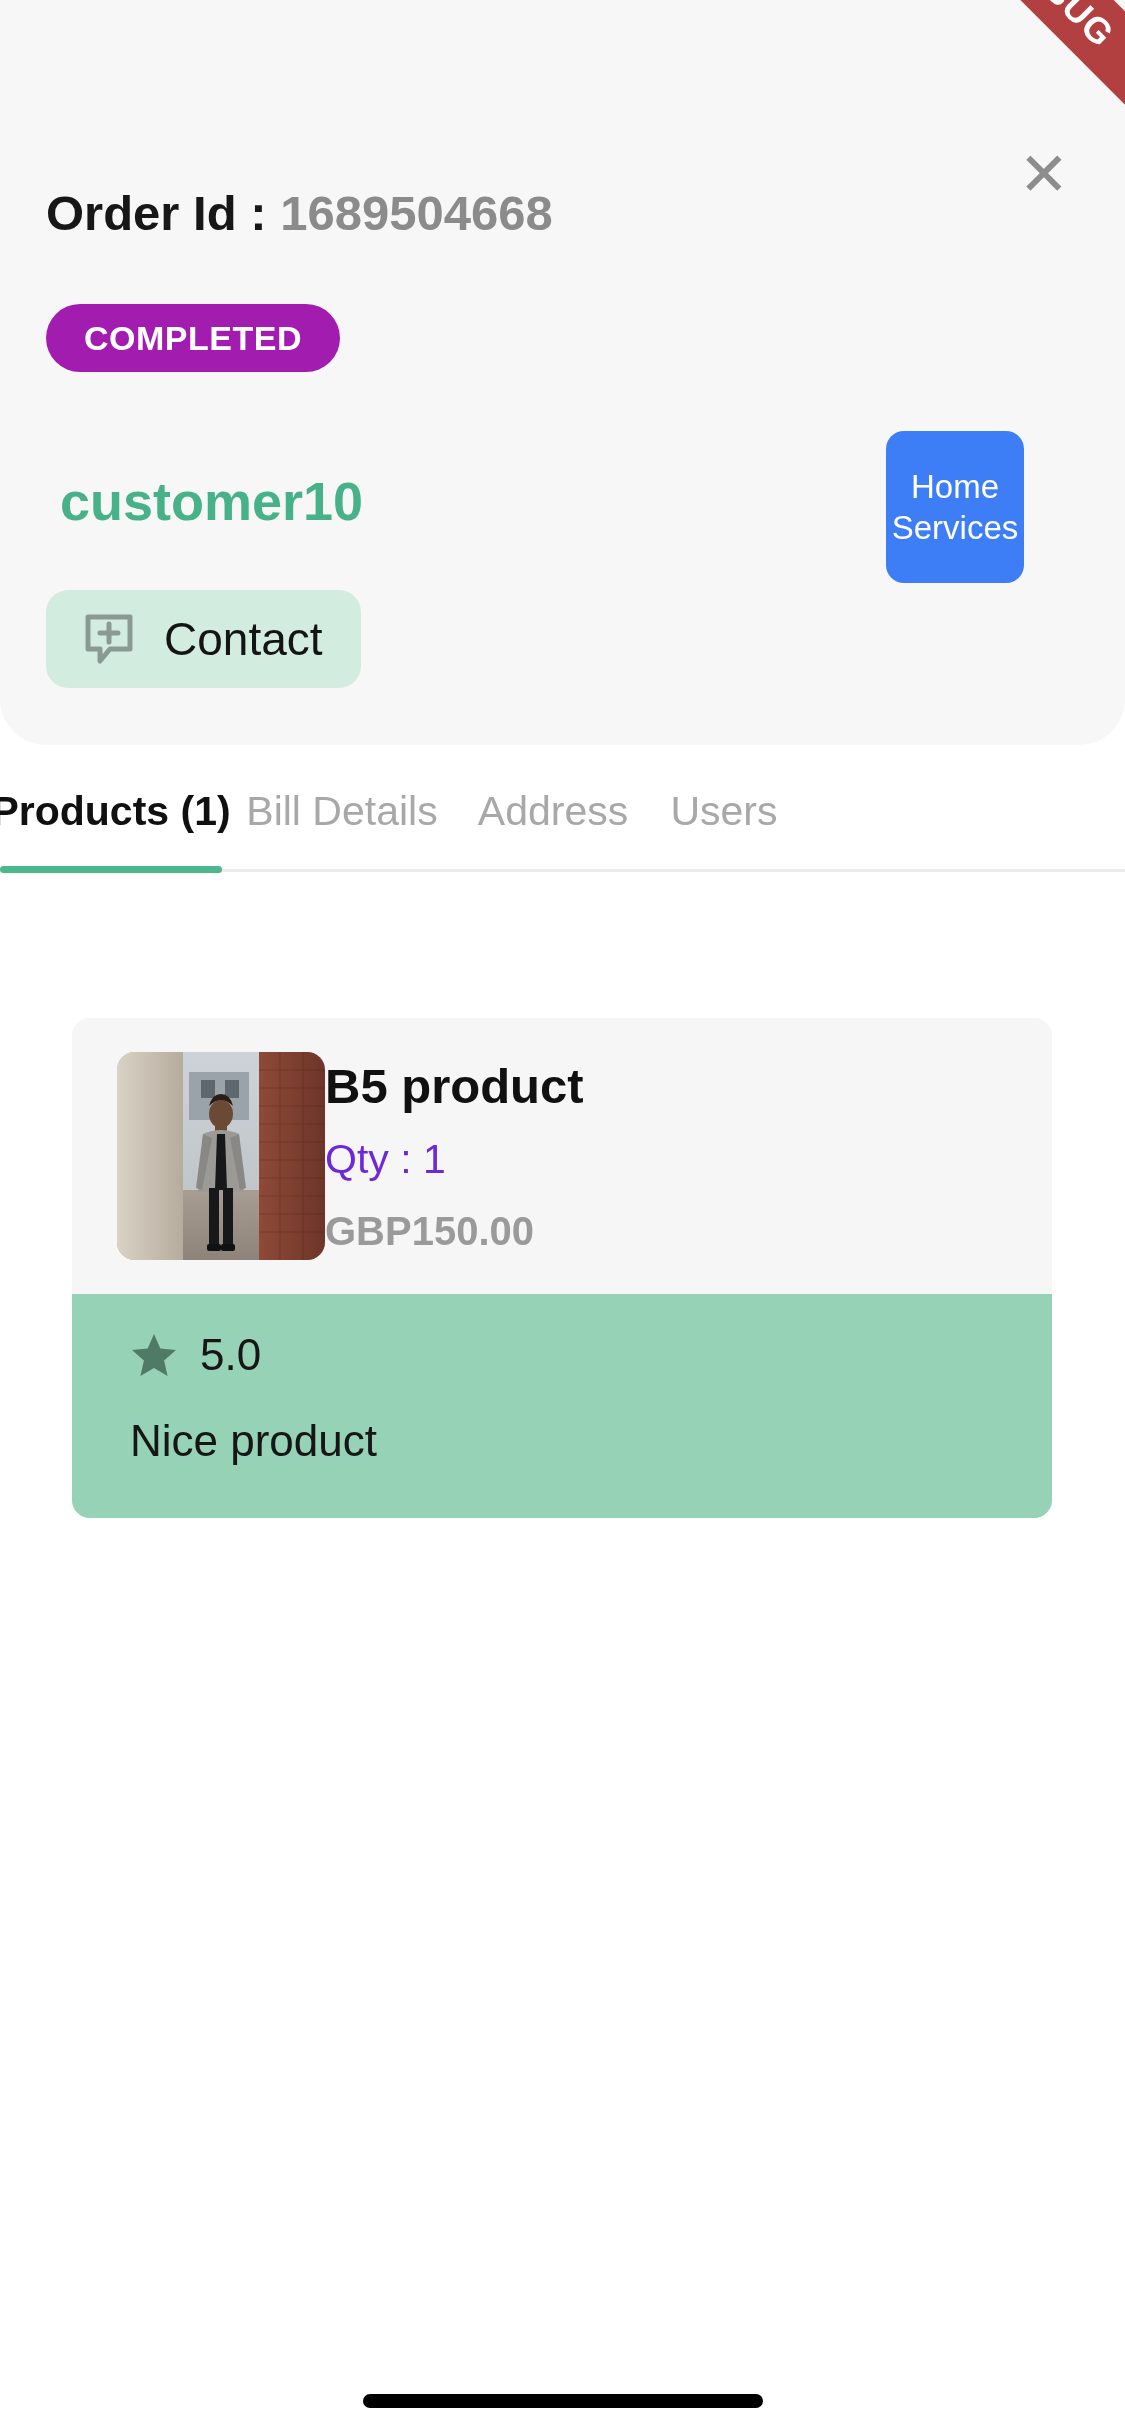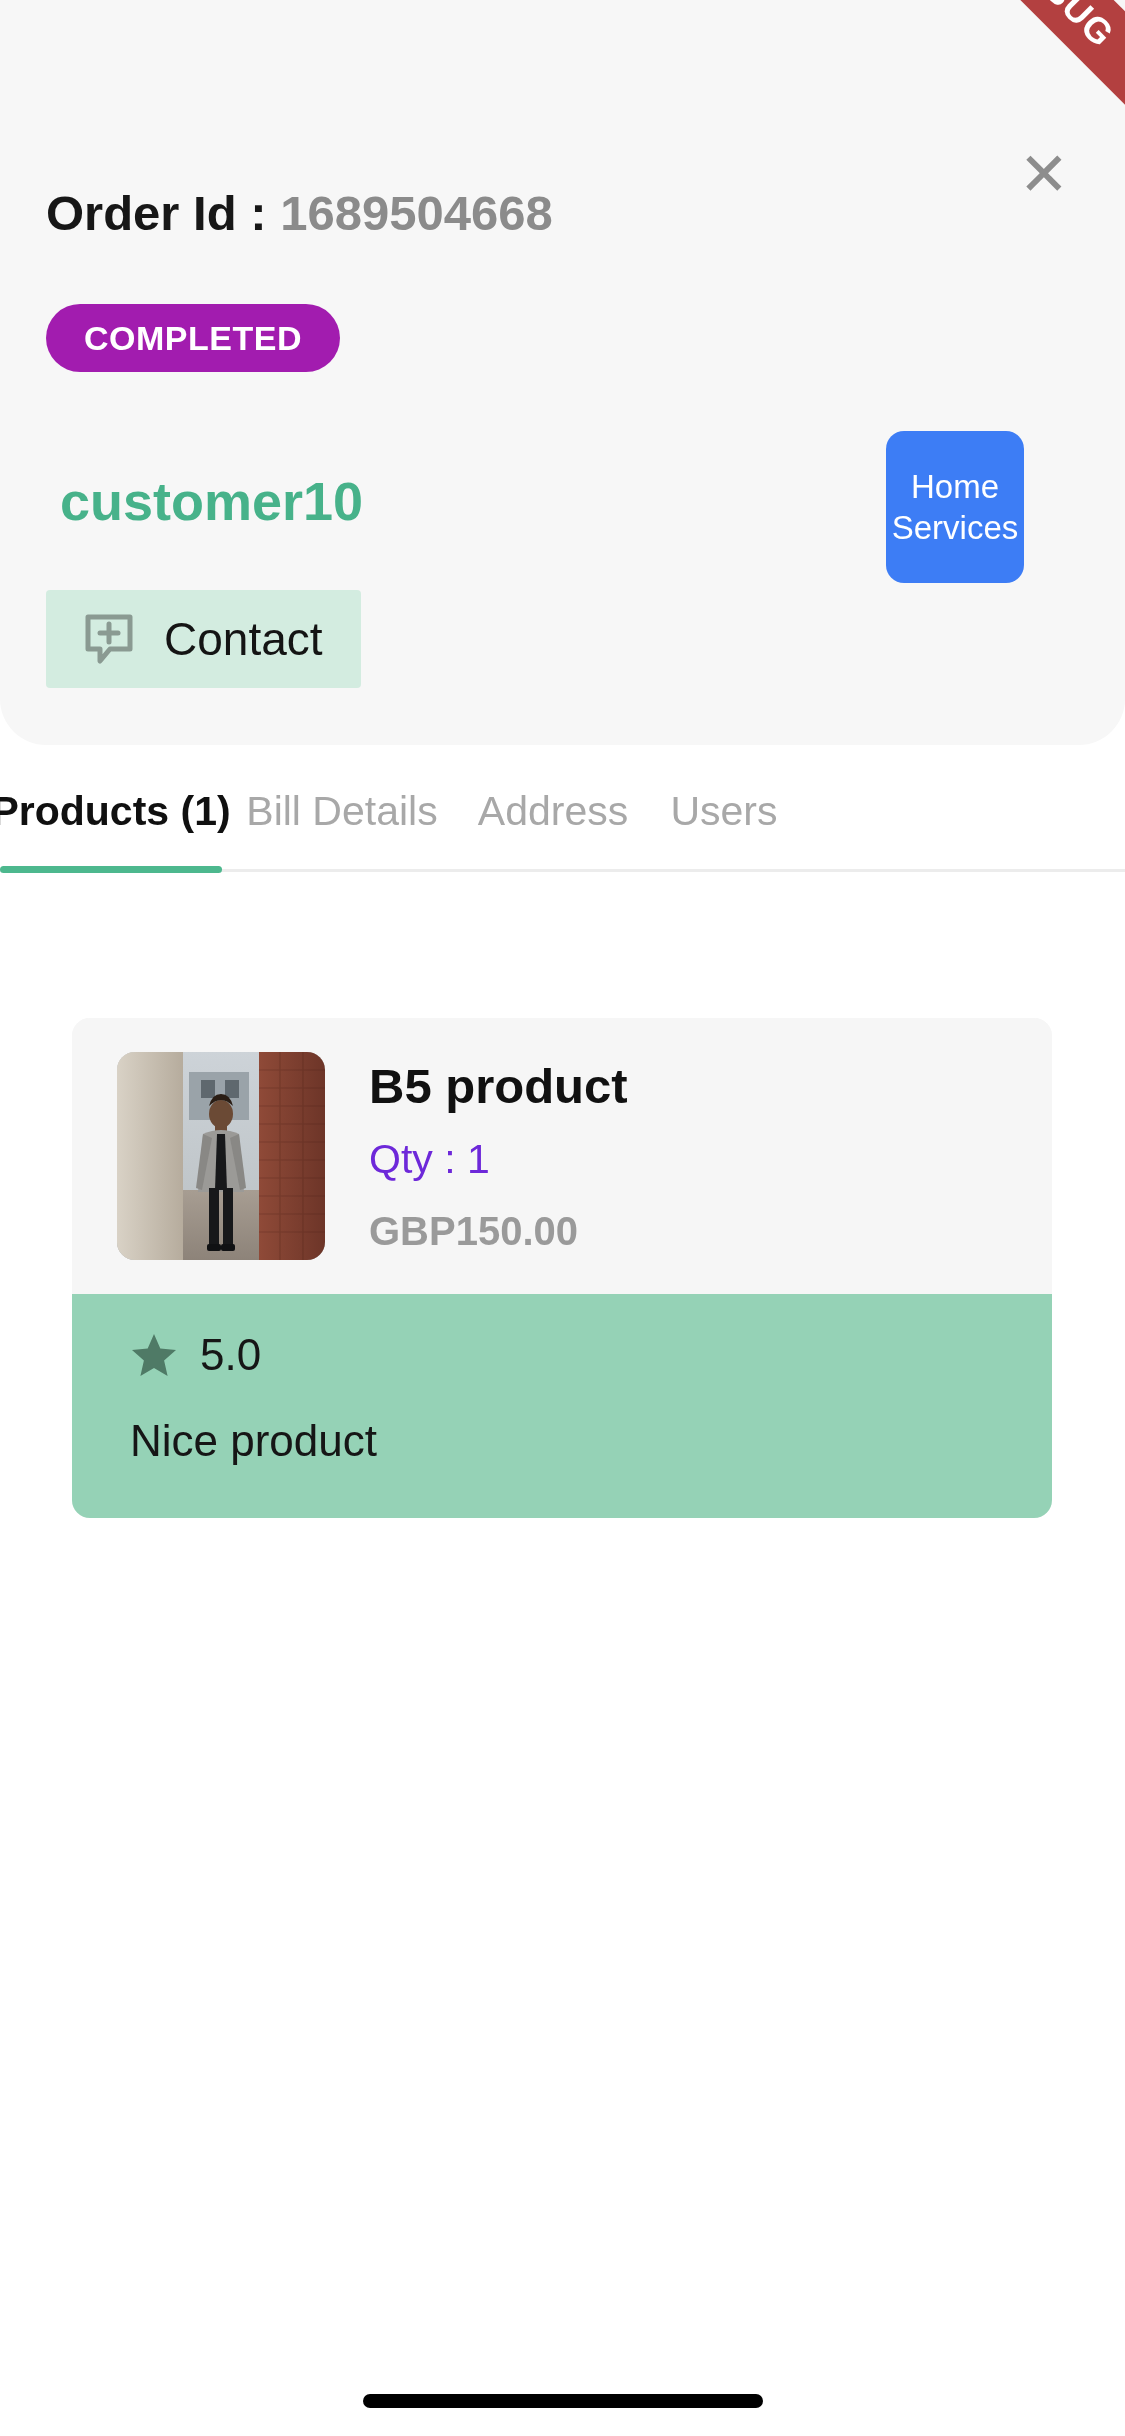--- a/index.html
+++ b/index.html
@@ -94,21 +94,21 @@
     background:#a21caf; color:#fff;
     display:flex; align-items:center;
     font-size:34px; font-weight:600; letter-spacing:0.5px;
   }
   .cust-name{
     position:absolute; left:60px; top:470px;
     font-size:54px; font-weight:700; color:#47b28a;
   }
   .contact-btn{
     position:absolute; left:46px; top:590px;
-    height:98px; padding:0 38px; border-radius:4px;
+    height:98px; padding:0 38px; border-radius:22px;
     background:#d3ece0;
     display:flex; align-items:center; gap:30px;
   }
   .contact-btn .lbl{ font-size:46px; color:#141414; }
   .chat-icon{ width:50px; height:52px; }
   .svc-btn{
     position:absolute; right:101px; top:431px;
     width:138px; height:152px; border-radius:18px;
     background:#3d7df5; color:#fff;
     display:flex; align-items:center; justify-content:center; text-align:center;
@@ -147,21 +147,21 @@
   .prod-card{
     position:absolute; left:72px; top:1018px; width:980px;
     border-radius:18px; overflow:hidden;
     background:#f6f6f6;
   }
   .prod-top{ display:flex; padding:34px 0 34px 45px; background:#f6f6f6; }
   .prod-thumb{
     width:208px; height:208px; border-radius:18px; overflow:hidden;
     flex:0 0 auto; position:relative; background:#c9bfb3;
   }
-  .prod-info{ padding-left:44px; padding-top:6px; }
+  .prod-info{ padding-top:6px; }
   .prod-name{ font-size:49px; font-weight:700; color:#111; }
   .prod-qty{ font-size:41px; color:#6d28d9; margin-top:22px; }
   .prod-price{ font-size:40px; font-weight:700; color:#9a9a9a; margin-top:26px; }
   .review{
     background:#95d2b6; padding:36px 0 52px 58px;
   }
   .rating-row{ display:flex; align-items:center; gap:22px; }
   .star{ width:48px; height:48px; }
   .rating-val{ font-size:44px; color:#161616; }
   .review-txt{ font-size:44px; color:#161616; margin-top:36px; }

